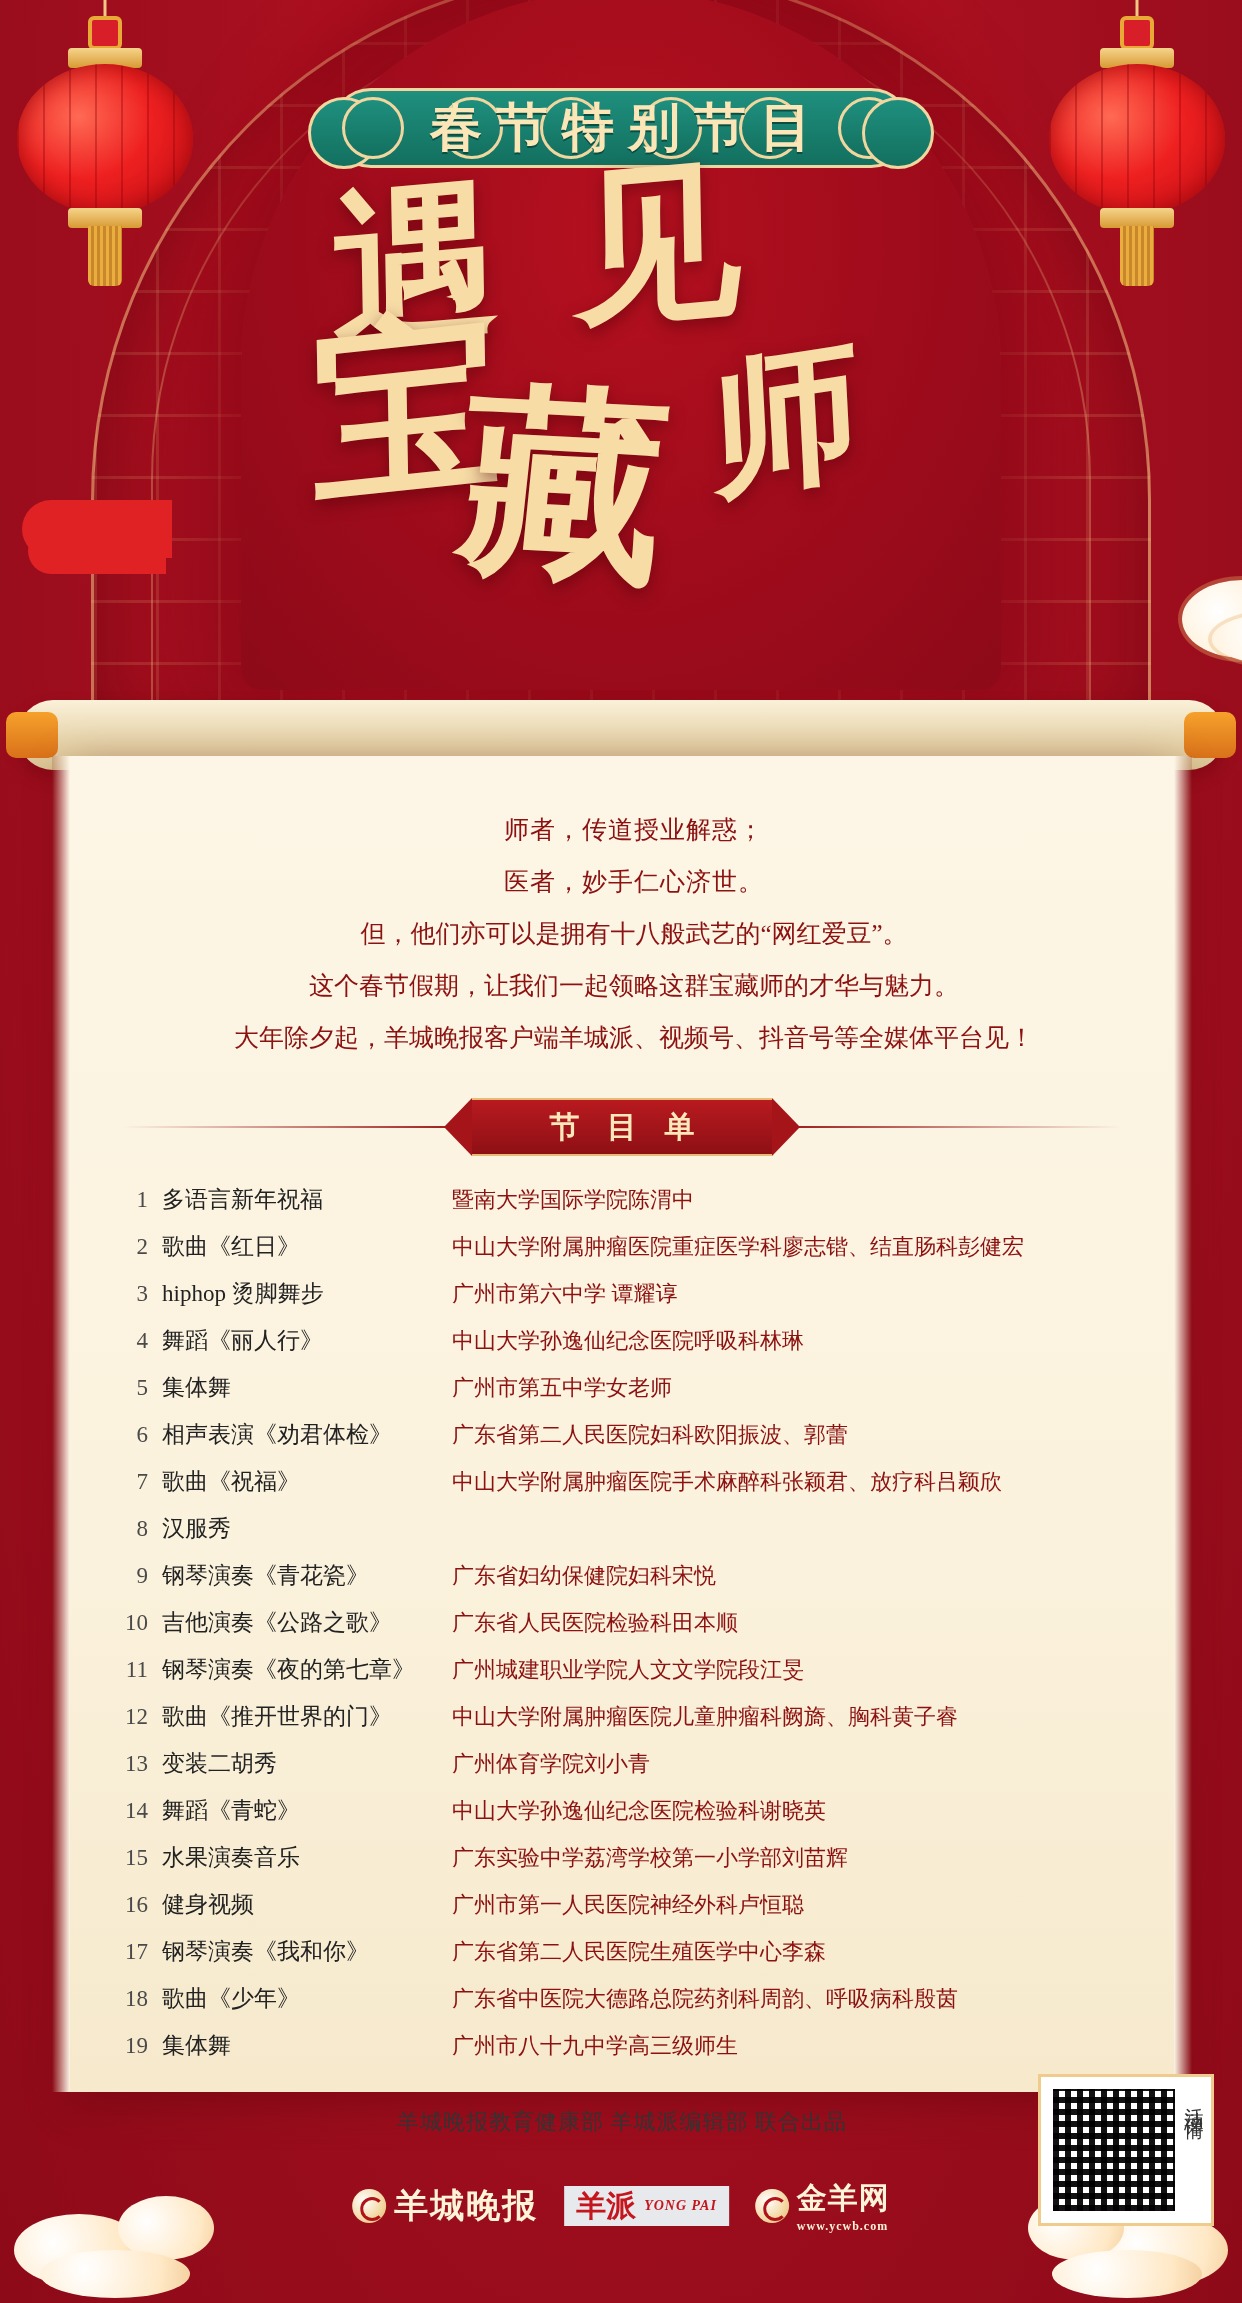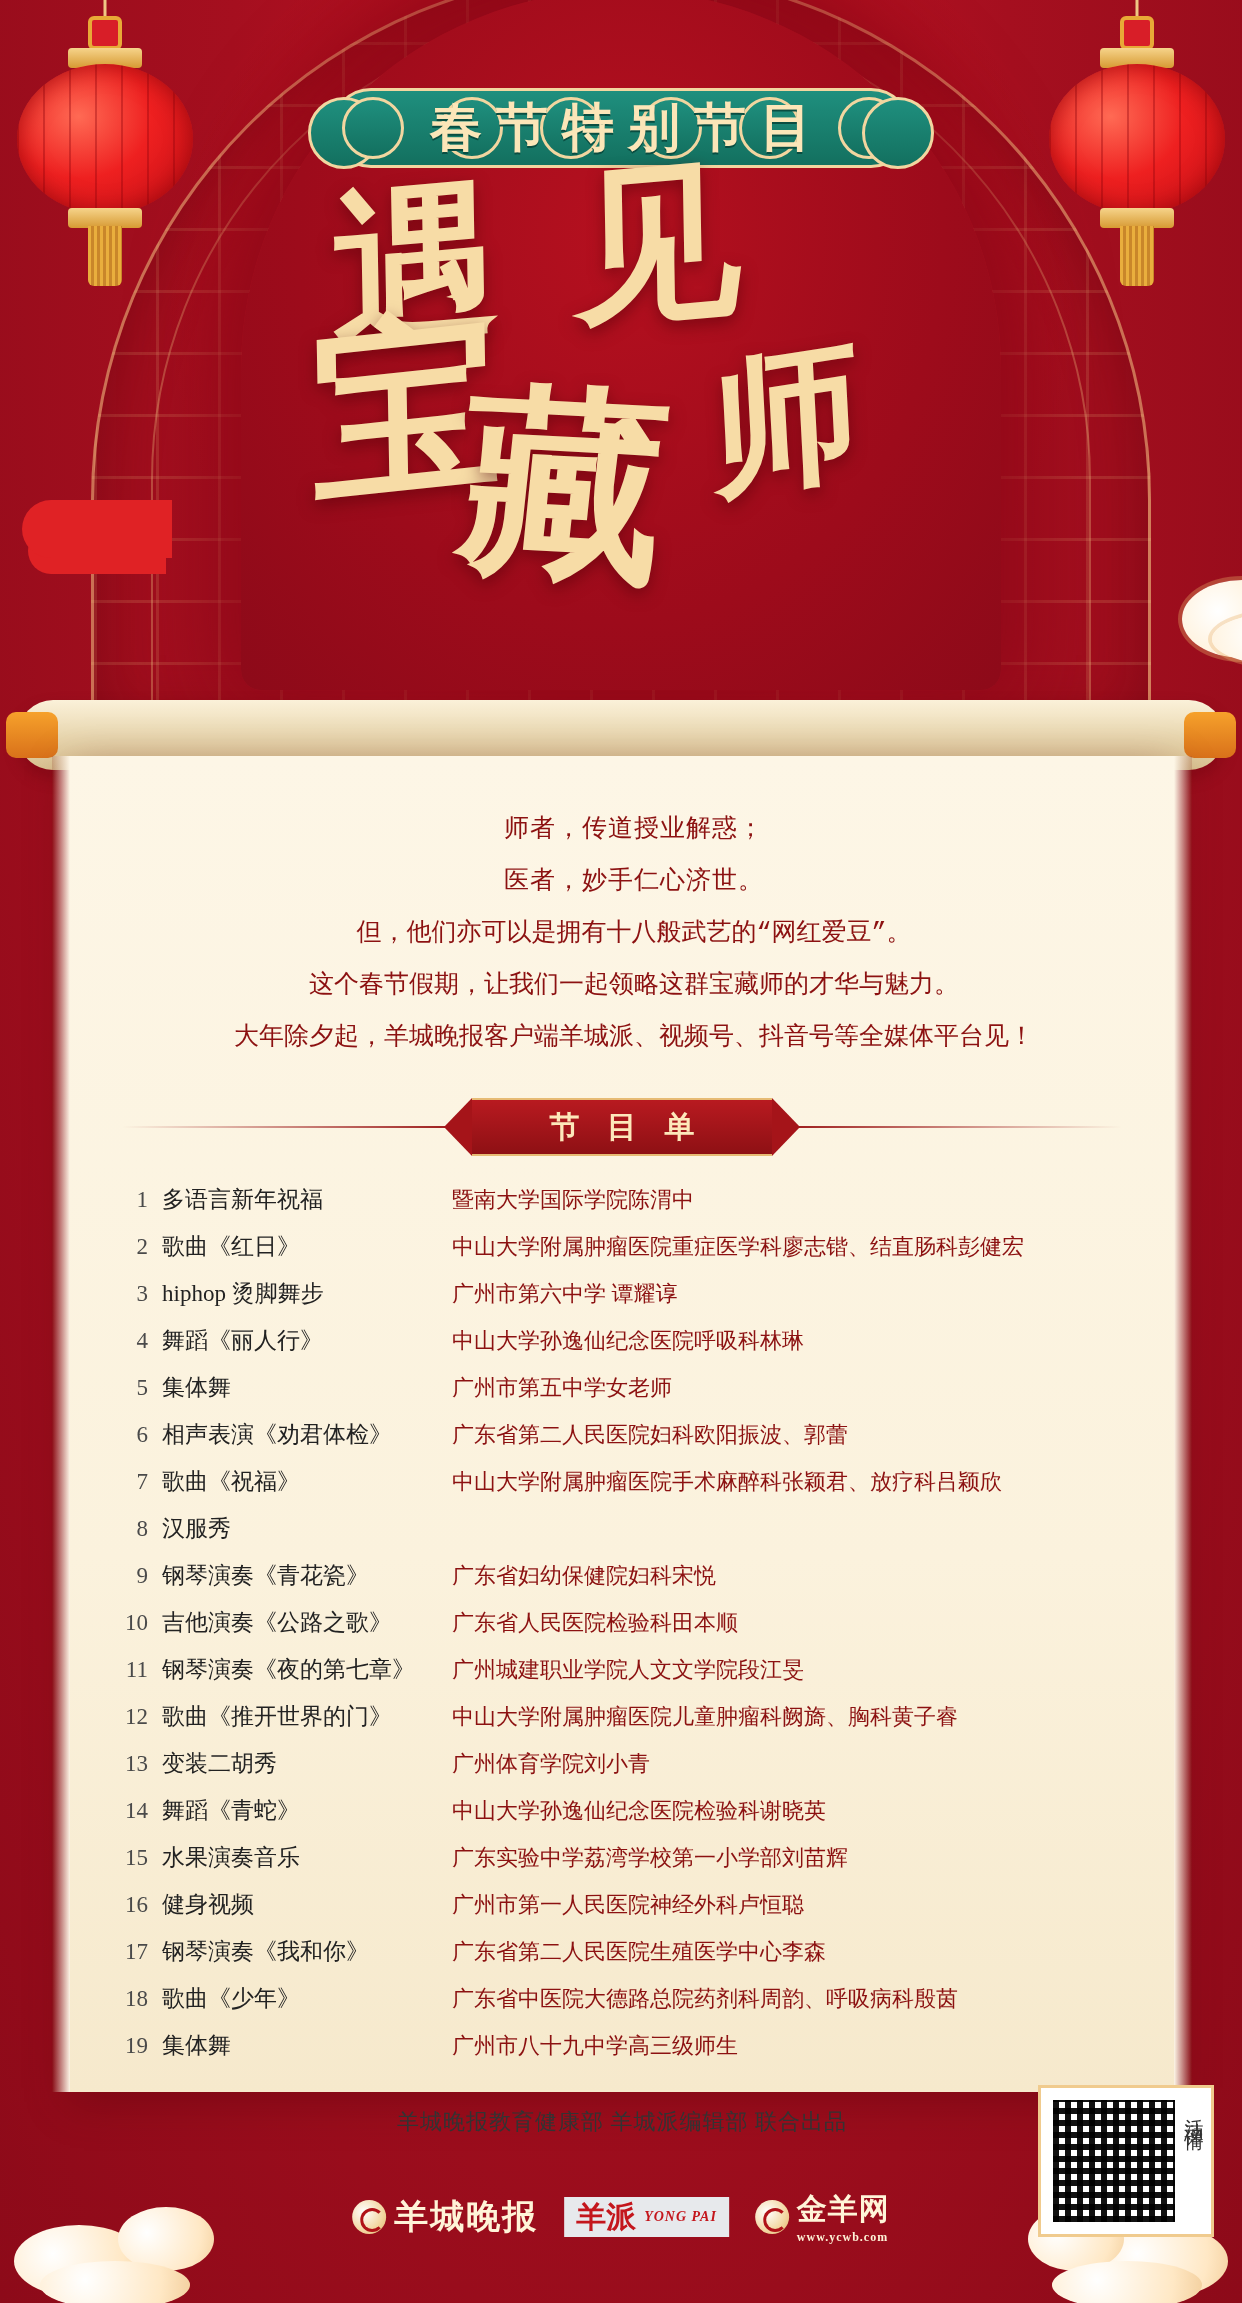--- a/index.html
+++ b/index.html
@@ -223,21 +223,21 @@
   }
   .paper::before { left: -18px; background: linear-gradient(90deg, rgba(120,20,10,.18), rgba(253,246,230,1)); }
   .paper::after  { right: -18px; background: linear-gradient(270deg, rgba(120,20,10,.18), rgba(253,246,230,1)); }
 
   .intro {
     padding: 48px 40px 0;
     text-align: center;
     color: #8c1111;
     font-size: 25px;
     line-height: 52px;
-    font-family: Liberation Mono, monospace;
+    font-family: Liberation Serif, serif;
     margin-left: 24px;
   }
   .intro p { white-space: nowrap; }
   .intro p:nth-child(1),
   .intro p:nth-child(2) { letter-spacing: 1px; }
 
   
   .list-head {
     margin: 34px auto 0;
     width: 1000px;
@@ -306,21 +306,21 @@
     text-align: center;
     color: #333;
     font-size: 22px;
     letter-spacing: 1px;
     font-family: "Liberation Serif", serif;
   }
 
   
   .footer {
     position: absolute;
-    left: 0; bottom: 6px;
+    left: 0; bottom: 17px;
     width: 1242px; height: 215px;
   }
   .logos {
     position: absolute;
     left: 50%; bottom: 52px;
     transform: translateX(-50%);
     display: flex; align-items: center; gap: 26px;
   }
   .logo {
     display: flex; align-items: center; gap: 8px;

